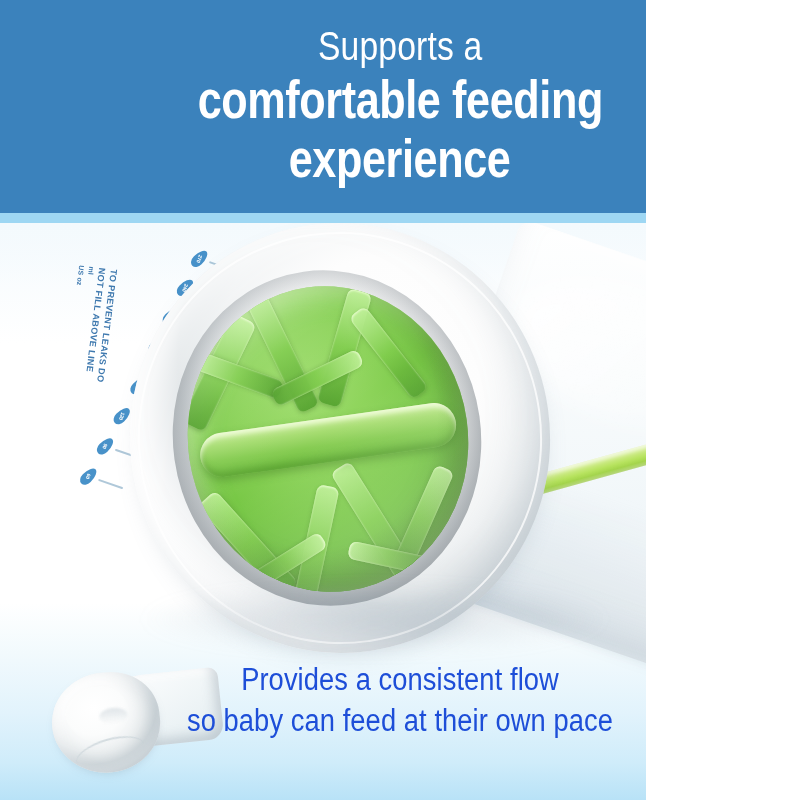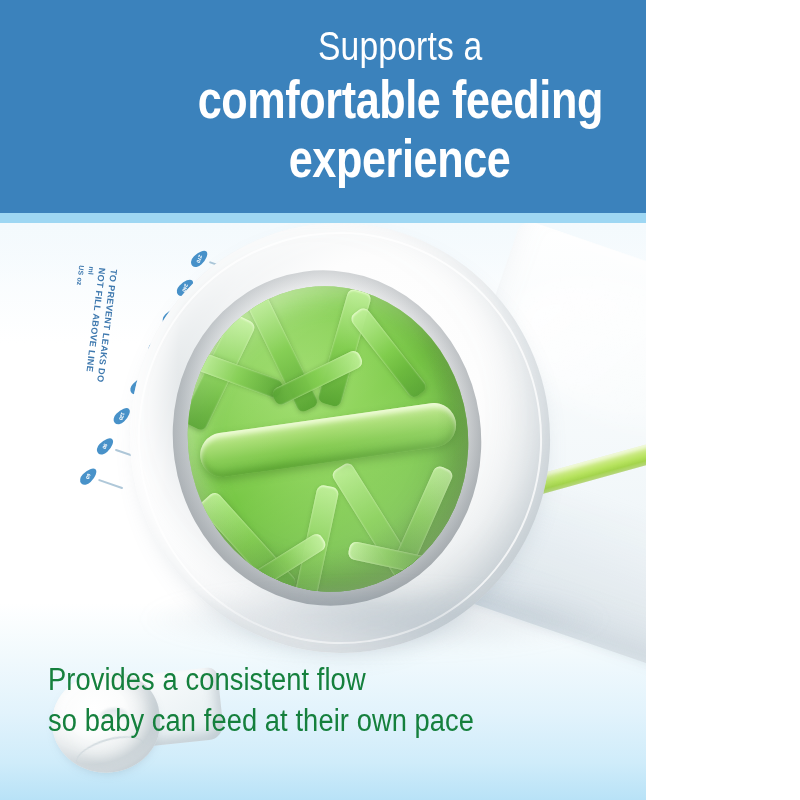--- a/index.html
+++ b/index.html
@@ -326,22 +326,22 @@
     width:470px; height:70px;
     background:radial-gradient(ellipse 50% 50% at 50% 50%,
       rgba(140,158,172,0.30), rgba(140,158,172,0));
     filter:blur(8px);
   }
 
   
   .caption {
     position:absolute; left:0; top:660px;
     width:800px;
-    text-align:left;
-    color:#15803d;
+    text-align:center;
+    color:#1d4ed8;
     font-size:31px;
     font-weight:300;
     line-height:1.32;
     letter-spacing:0.1px;
   }
   .caption div { transform:scaleX(0.88); }
 </style>
 </head>
 <body>
 

